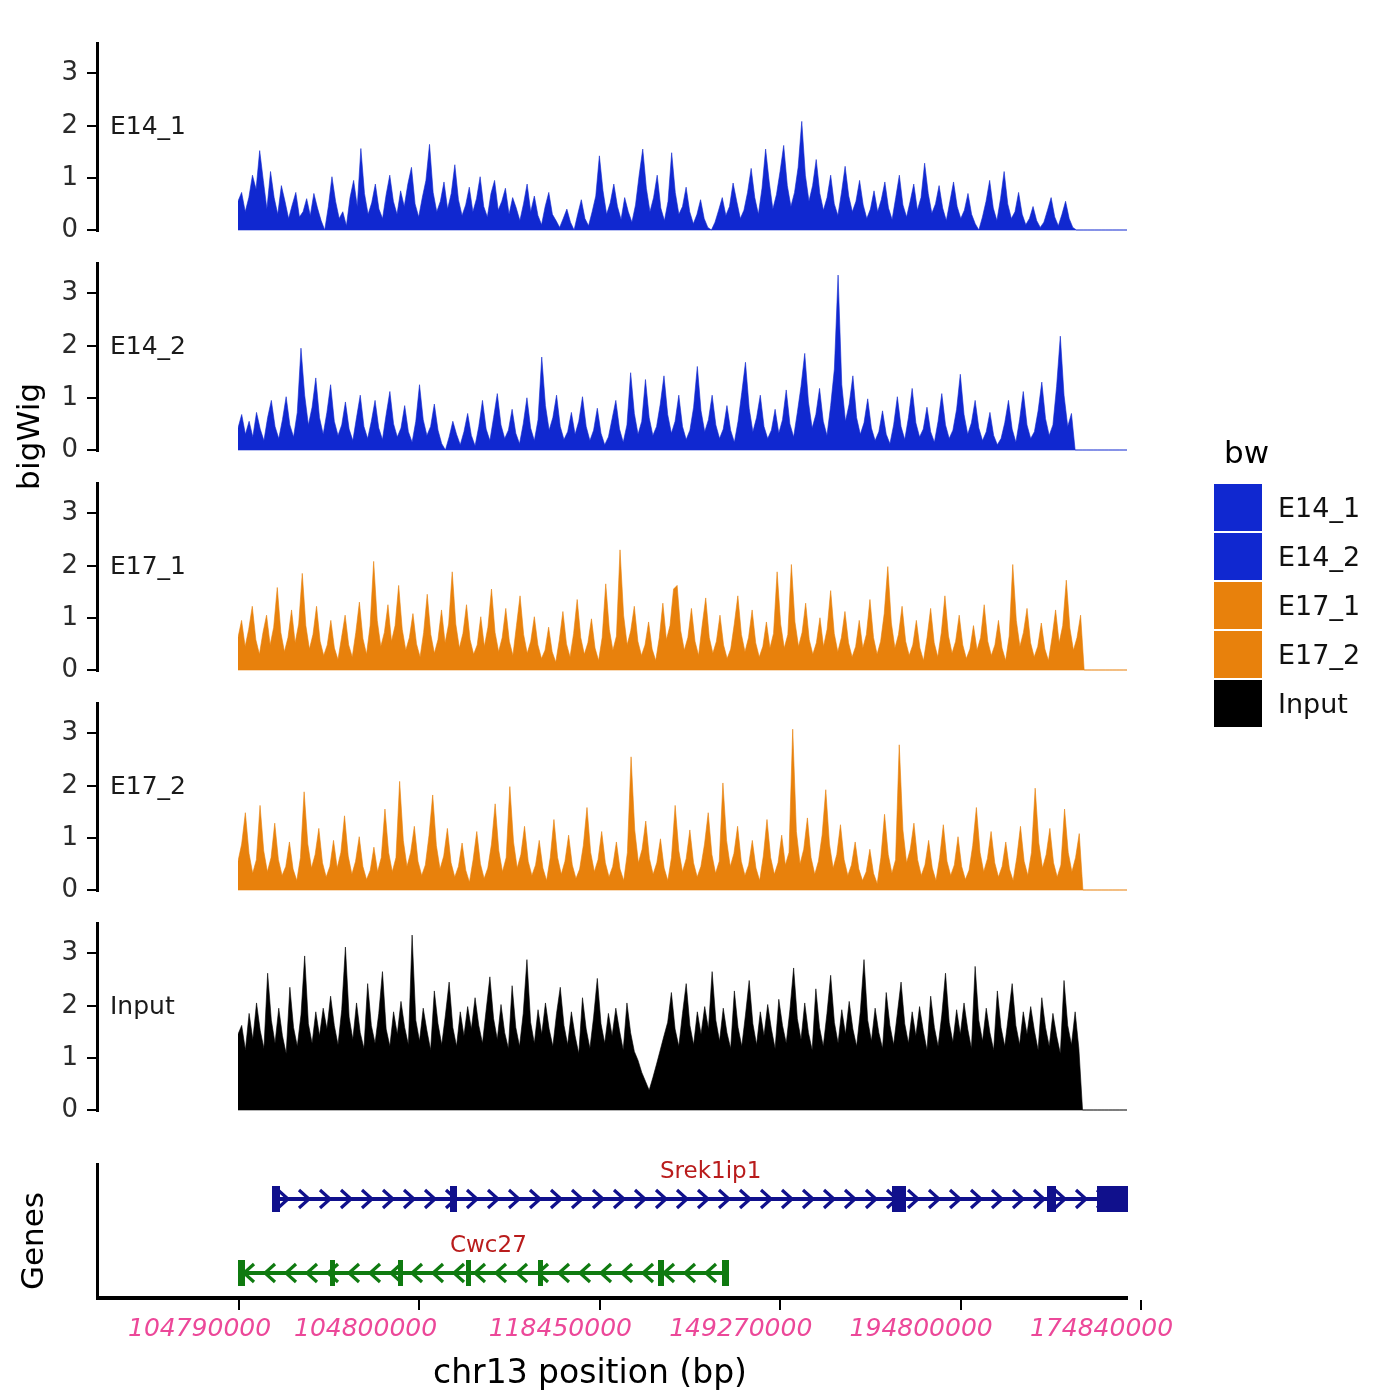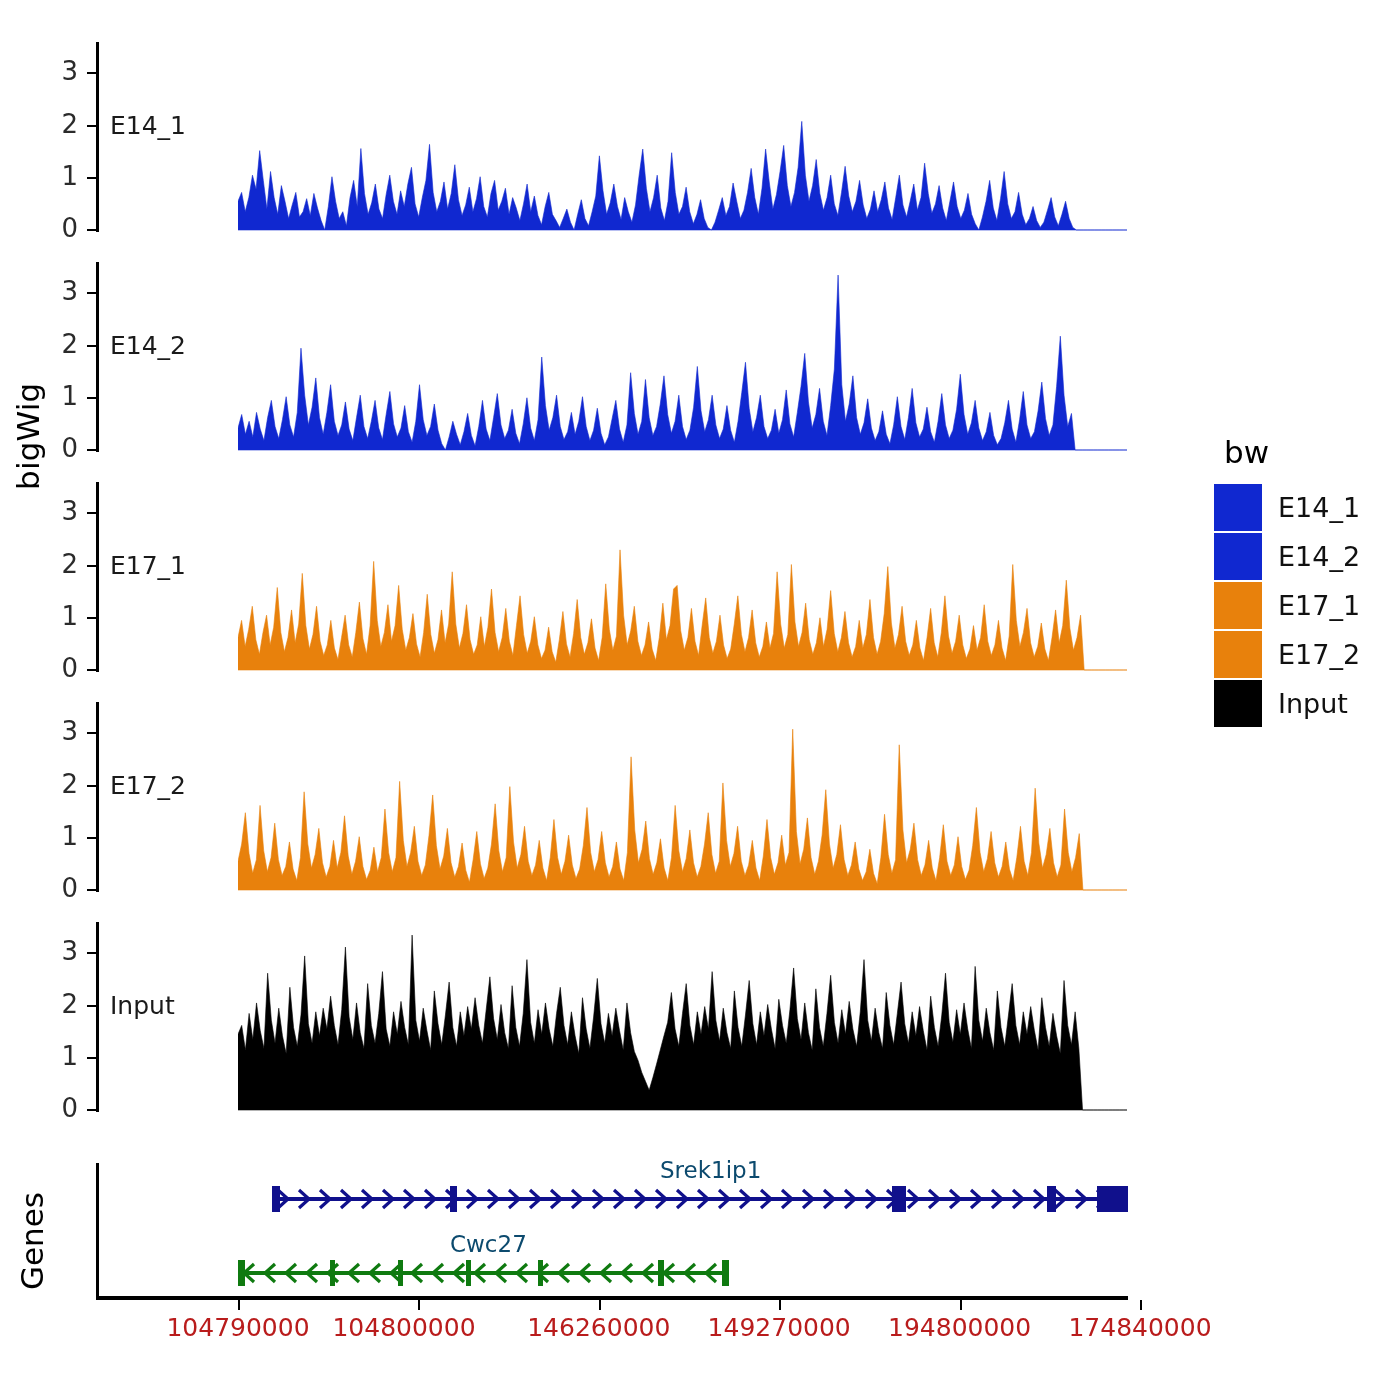--- a/index.html
+++ b/index.html
@@ -72,42 +72,43 @@
   .xtick{
     position:absolute;
     width:2px;height:10px;
     background:#000;
     top:1300px;
   }
   .xticklab{
     position:absolute;
     top:1313px;
     font-size:25px;
-    color:#b91c1c;
-    text-align:center;
+    color:#ec4899;
+    text-align:left;
     width:220px;
+    font-style:italic;
   }
   .xtitle{
     position:absolute;
     top:1352px;left:0;width:1180px;
     text-align:center;
     font-size:33px;
   }
 
   
   .genes-axisline{
     position:absolute;
     left:96px;top:1163px;
     width:3px;height:133px;
     background:#000;
   }
   .gene-label{
     position:absolute;
     font-size:23px;
-    color:#0c4a6e;
+    color:#b91c1c;
     white-space:nowrap;
   }
 
   
   .legend{position:absolute;left:1214px;top:434px;}
   .legend-title{
     font-size:31px;
     margin-bottom:13px;
     margin-left:10px;
   }
@@ -310,28 +311,29 @@
       <div class="gene-label" style="left: 450px; top: 1231px;">Cwc27</div>
     </div>
 
   <div class="xaxisline"></div>
   <div id="xaxis">
       <div class="xtick" style="left: 238px;"></div>
       <div class="xticklab" style="left: 128px;">104790000</div>
       <div class="xtick" style="left: 418.4px;"></div>
       <div class="xticklab" style="left: 294px;">104800000</div>
       <div class="xtick" style="left: 598.8px;"></div>
-      <div class="xticklab" style="left: 488.8px;">146260000</div>
+      <div class="xticklab" style="left: 488.8px;">118450000</div>
       <div class="xtick" style="left: 779.2px;"></div>
       <div class="xticklab" style="left: 669.2px;">149270000</div>
       <div class="xtick" style="left: 959.6px;"></div>
       <div class="xticklab" style="left: 849.6px;">194800000</div>
       <div class="xtick" style="left: 1140px;"></div>
       <div class="xticklab" style="left: 1030px;">174840000</div>
     </div>
+  <div class="xtitle">chr13 position (bp)</div>
 
   <div class="legend">
     <div class="legend-title">bw</div>
     <div id="legend-rows">
         <div class="legend-row">
           <span class="legend-key" style="background: rgb(16, 40, 208);"></span>
           <span class="legend-text">E14_1</span>
         </div>
         <div class="legend-row">
           <span class="legend-key" style="background: rgb(16, 40, 208);"></span>

